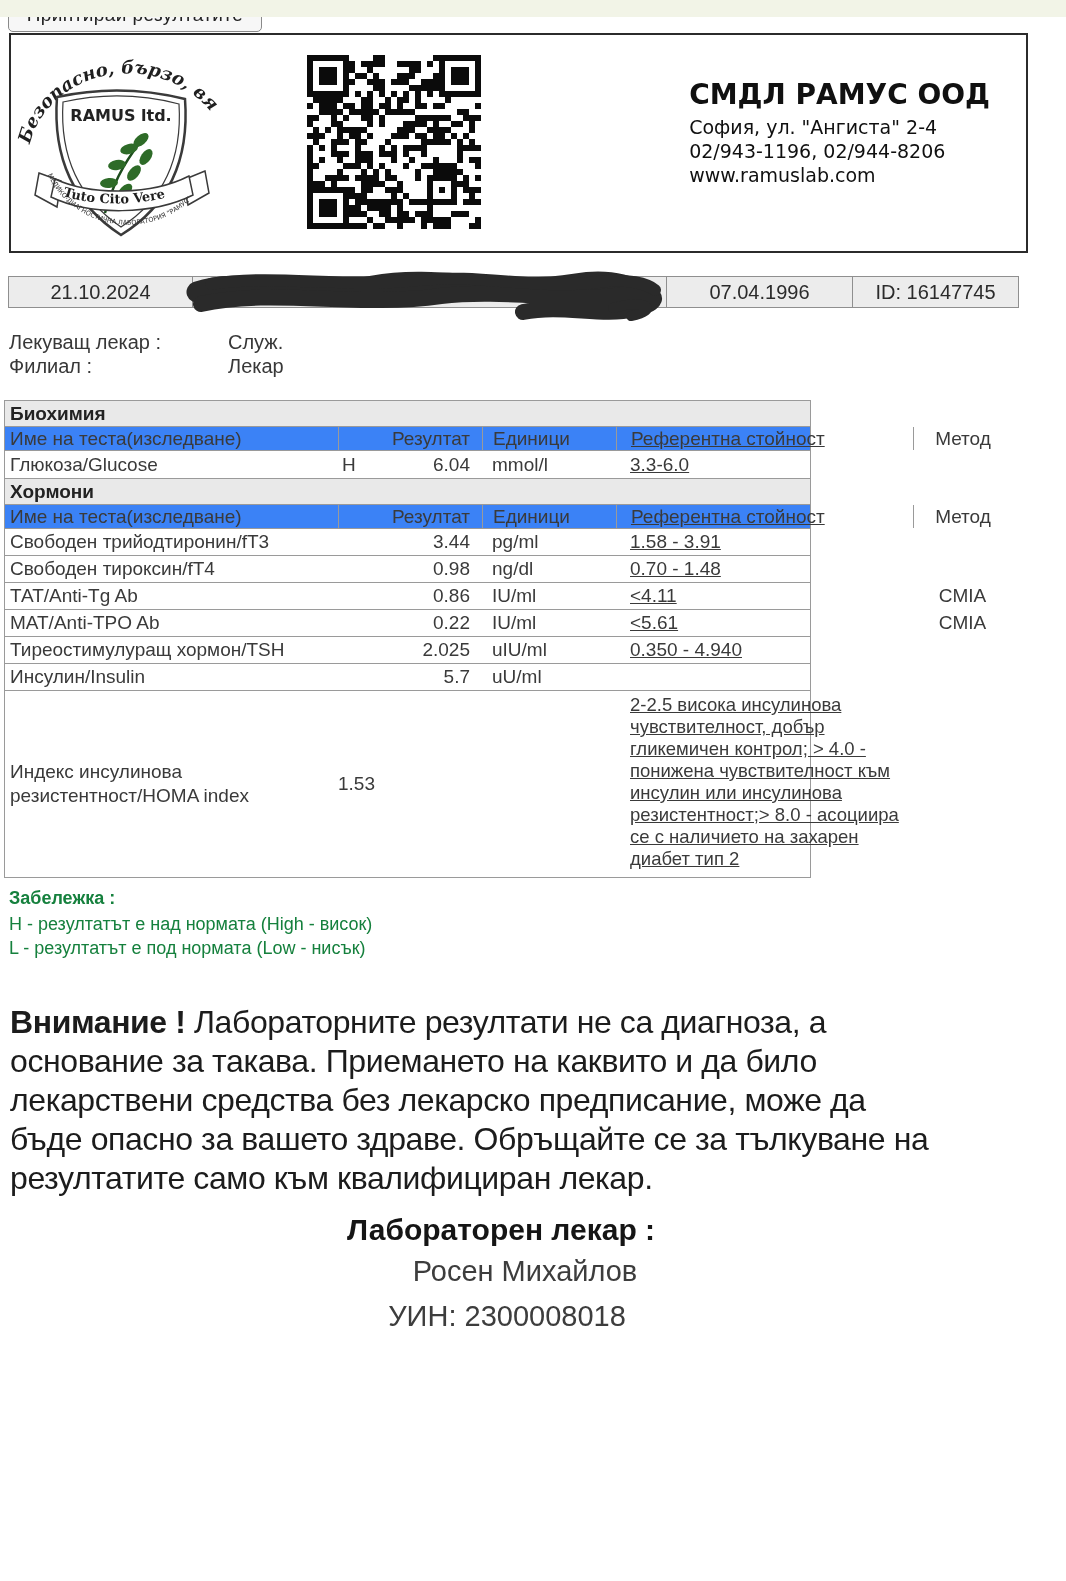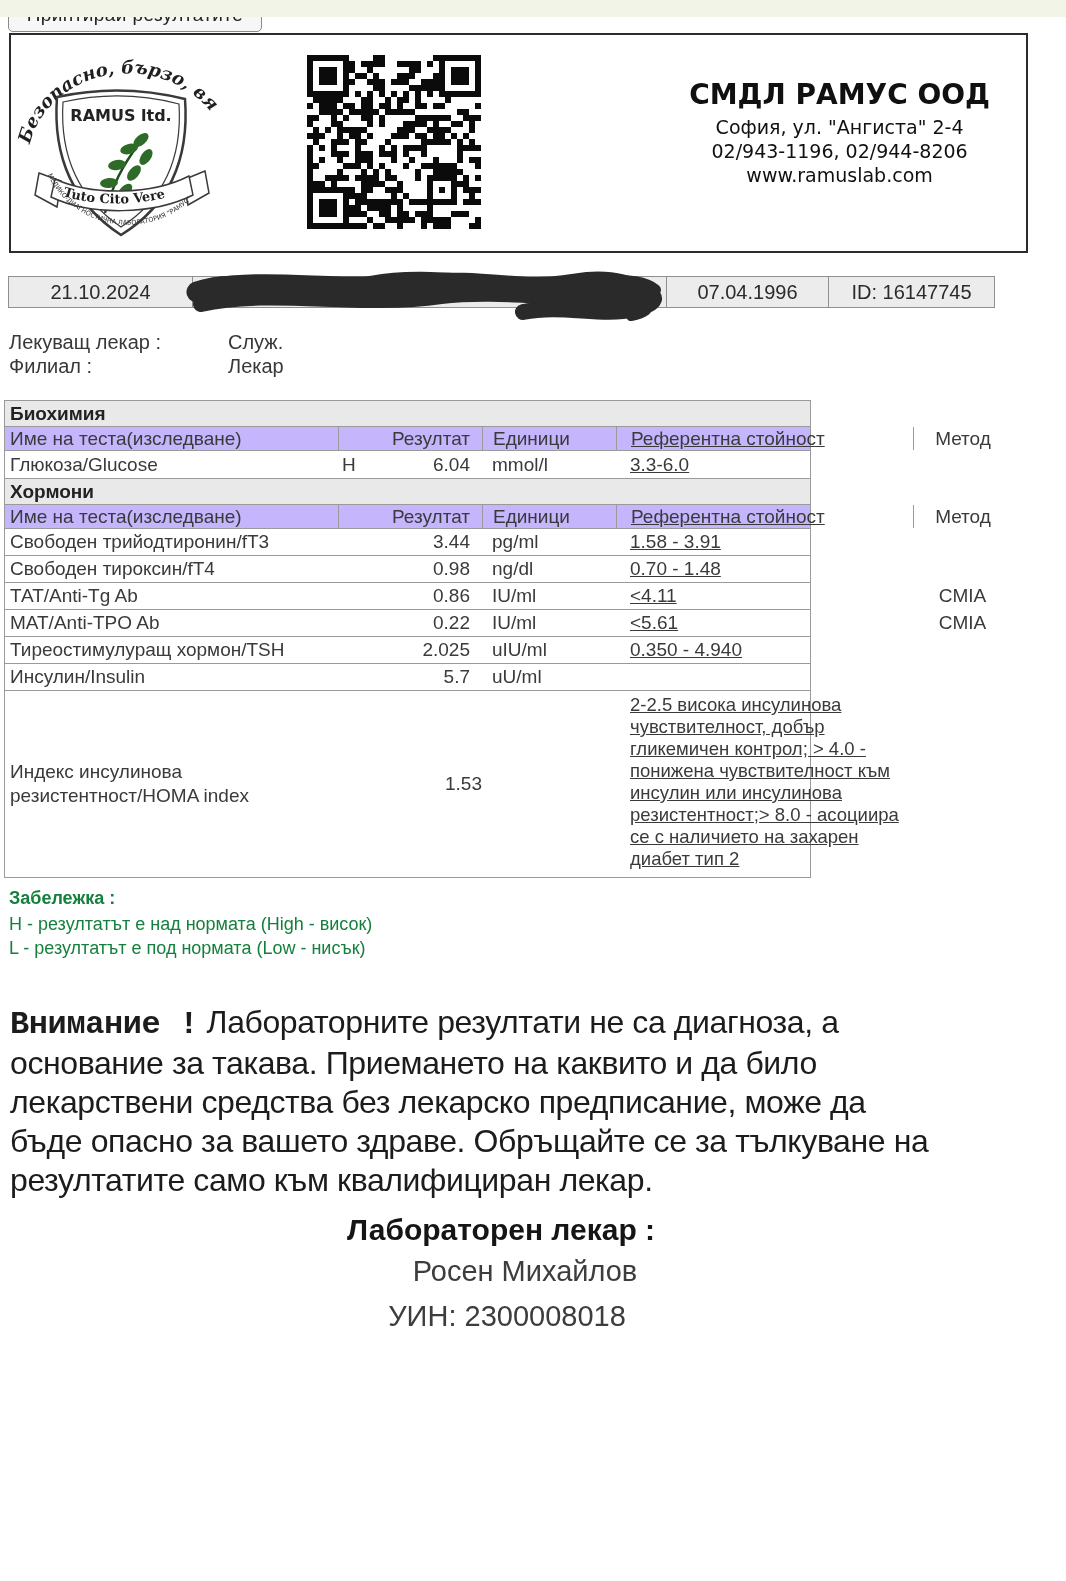--- a/index.html
+++ b/index.html
@@ -6,59 +6,59 @@
   .page{position:relative;width:1066px;height:1581px;background:#ffffff;overflow:hidden;
         font-family:"Liberation Sans",sans-serif;color:#333;}
   .top-band{position:absolute;left:0;top:0;width:1066px;height:17px;z-index:5;}
   .print-btn{position:absolute;left:8px;top:-14px;width:254px;height:46px;z-index:2;
              background:#f7f7f7;border:1px solid #8a8a8a;border-radius:5px;
              display:flex;align-items:flex-end;justify-content:center;padding-bottom:5px;
              font-family:"Liberation Sans",sans-serif;font-size:19px;color:#222;letter-spacing:.4px;cursor:pointer;box-sizing:border-box;}
   .doc-box{position:absolute;left:9px;top:33px;width:1019px;height:220px;border:2px solid #2b2b2b;box-sizing:border-box;background:#fff;}
   .logo{position:absolute;left:6px;top:10px;}
   .qr{position:absolute;left:296px;top:20px;}
-  .company{position:absolute;right:36px;top:44px;text-align:center;color:#101010;}
+  .company{position:absolute;right:36px;top:44px;text-align:left;color:#101010;}
   .company .cname{font-family:"DejaVu Sans",sans-serif;font-weight:bold;font-size:28px;line-height:32px;margin-bottom:4px;}
   .company .cline{font-family:"DejaVu Sans",sans-serif;font-size:19px;line-height:24px;}
   .patient-row{position:absolute;left:8px;top:276px;height:32px;display:flex;z-index:1;}
   .pcell{background:#ececec;border:1px solid #8f8f8f;box-sizing:border-box;height:32px;
          display:flex;align-items:center;justify-content:center;font-size:20px;color:#2b2b2b;margin-left:-1px;}
   .pcell:first-child{margin-left:0;}
   .scribble{position:absolute;left:183px;top:268px;z-index:3;}
   .doc-lines{position:absolute;left:9px;top:330px;font-size:20px;color:#383838;}
   .doc-lines .row{height:24px;line-height:24px;}
   .doc-lines .val{position:absolute;left:219px;top:0;}
   
   .tbl{position:absolute;left:4px;top:400px;width:807px;border:1px solid #9a9a9a;border-bottom:none;box-sizing:border-box;font-size:19px;color:#3a3a3a;}
   .trow{display:grid;grid-template-columns:333px 144px 134px 297px 99px;border-bottom:1px solid #9a9a9a;background:#fff;}
   .secbar{height:25px;background:#e9e9e9;border-bottom:1px solid #9a9a9a;display:flex;align-items:center;
           padding-left:5px;font-weight:bold;font-size:19px;color:#222;}
-  .hrow{background:#c4b5fd;}
+  .hrow{background:#3b82f6;}
   .hrow>div{height:23px;display:flex;align-items:center;border-left:1px solid #9a9a9a;box-sizing:border-box;}
   .hrow>div:first-child{border-left:none;}
   .drow>div{min-height:26px;display:flex;align-items:center;box-sizing:border-box;}
   .c-name{padding-left:5px;}
   .c-res{justify-content:flex-end;padding-right:12px;}
   .c-res .flag{margin-right:auto;padding-left:4px;}
-  .c-res.center{justify-content:flex-end;padding-right:0;}
+  .c-res.center{justify-content:flex-start;padding-right:0;}
   .c-units{padding-left:10px;}
   .c-ref{padding-left:14px;text-decoration:underline;}
   .c-met{justify-content:center;}
   .hrow .c-res{justify-content:flex-end;padding-right:12px;}
   .homa>div{min-height:186px;}
   .homa .c-ref{align-items:flex-start;padding:3px 6px 3px 14px;line-height:22px;font-size:18.5px;display:block;}
   .homa .c-name{line-height:24px;}
   
   .notes{position:absolute;left:9px;top:888px;font-size:18px;color:#15803d;}
   .notes .ttl{font-weight:bold;margin-bottom:3px;}
   .notes .nline{line-height:24px;}
   
   .warning{position:absolute;left:10px;top:1003px;color:#1c1c1c;font-size:32px;letter-spacing:-0.4px;}
   .warning .wline{line-height:39px;white-space:nowrap;}
-  .warning b{font-weight:bold;font-family:Liberation Mono, monospace;}
+  .warning b{font-weight:bold;}
   
   .sig{position:absolute;left:0;top:1212px;width:1066px;text-align:center;color:#3d3d3d;}
   .sig .sttl{font-weight:bold;font-size:30px;color:#151515;padding-right:64px;line-height:36px;}
   .sig .sname{font-size:29px;padding-right:16px;line-height:34px;margin-top:6px;}
   .sig .suin{font-size:29px;padding-right:52px;line-height:34px;margin-top:11px;}
 </style>
 </head>
 <body>
 
 <div class="page">
@@ -558,21 +558,21 @@
       <div class="cname">СМДЛ РАМУС ООД</div>
       <div class="cline">София, ул. "Ангиста" 2-4</div>
       <div class="cline">02/943-1196, 02/944-8206</div>
       <div class="cline">www.ramuslab.com</div>
     </div>
   </div>
 
   <div class="patient-row">
     <div class="pcell" style="width:185px">21.10.2024</div>
     <div class="pcell" style="width:475px"></div>
-    <div class="pcell" style="width:163px">07.04.1996</div>
+    <div class="pcell" style="width:187px">07.04.1996</div>
     <div class="pcell" style="width:167px">ID: 16147745</div>
   </div>
 
   <svg class="scribble" width="510" height="60" viewBox="0 0 510 60">
     <g fill="none" stroke="#2a2a2a" stroke-linecap="round">
       <path d="M 14,24 C 60,8 120,32 190,18 C 255,6 320,28 392,16 C 430,10 458,20 452,28" stroke-width="21"></path>
       <path d="M 18,36 C 90,20 175,40 258,28 C 325,20 395,36 443,26 C 472,20 484,34 452,41 C 418,49 380,36 340,44" stroke-width="16"></path>
       <path d="M 28,16 C 90,6 160,20 235,12 C 300,6 355,22 415,14 C 445,10 465,16 472,22" stroke-width="12"></path>
       <path d="M 430,40 C 462,30 478,42 448,48" stroke-width="10"></path>
     </g>

